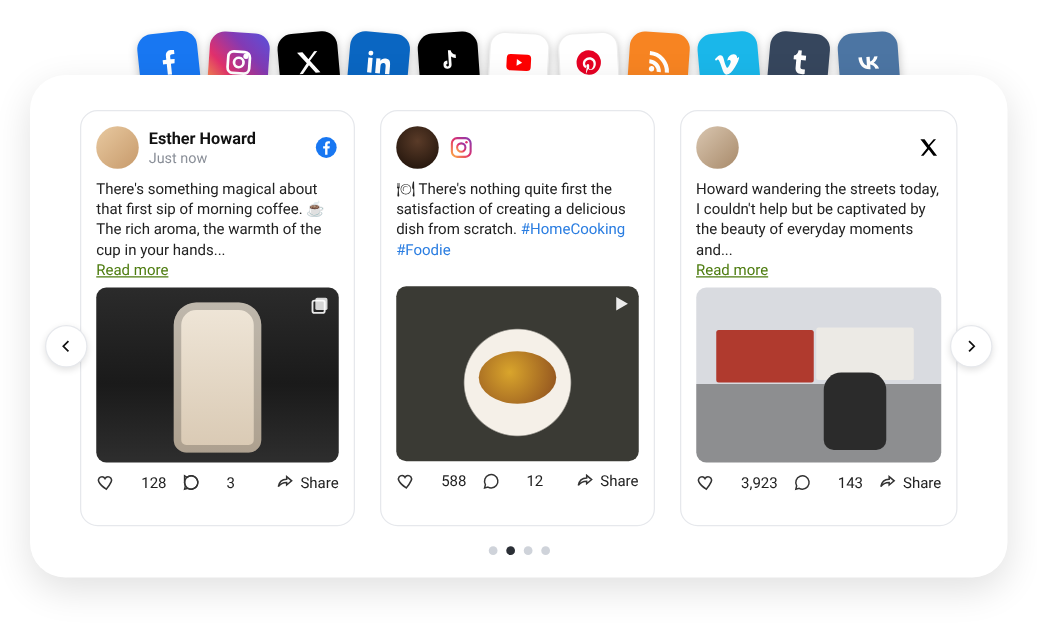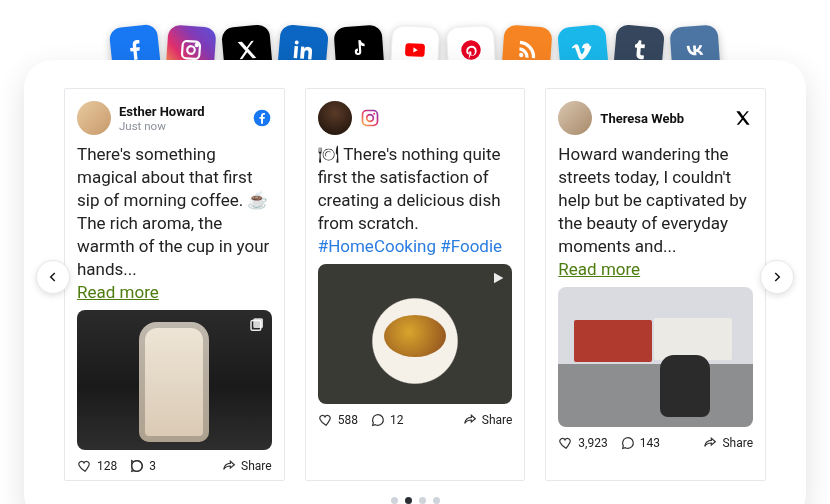--- a/index.html
+++ b/index.html
@@ -39,61 +39,61 @@
     background: #fff;
     border-radius: 28px;
     box-shadow: 0 10px 30px rgba(0,0,0,0.12);
     padding: 28px 40px 18px;
     z-index: 2;
   }
   .feed { display: flex; gap: 20px; justify-content: center; }
   .card {
     width: 226px;
     border: 1px solid #e6e8ec;
-    border-radius: 2px;
-    padding: 12px 12px 6px;
+    border-radius: 14px;
+    padding: 12px 12px 26px;
     display: flex; flex-direction: column;
     background: #fff;
   }
   .head { display: flex; align-items: center; gap: 8px; margin-bottom: 8px; }
   .avatar {
     width: 34px; height: 34px; border-radius: 50%;
     background: #ccc; flex-shrink: 0;
     background-size: cover; background-position: center;
   }
   .av1{background:linear-gradient(135deg,#e8c9a0,#c79a6b);}
   .av2{background:radial-gradient(circle at 50% 35%,#5a3b28,#1a0f08);}
   .av3{background:linear-gradient(135deg,#d9c6b0,#a88a6a);}
   .name-block { flex:1; min-width:0; }
   .name-row { display:flex; align-items:center; gap:4px; }
   .name { font-weight:700; font-size:13px; color:#111; }
   .verify { width:12px; height:12px; }
   .time { font-size:11.5px; color:#8a8f98; }
   .net-icon { width:20px; height:20px; flex-shrink:0; }
   .body {
-    font-size:17px; line-height:1.35; color:#222;
+    font-size:12px; line-height:1.35; color:#222;
     margin-bottom:6px; min-height:80px;
   }
   .hash { color:#2a7de1; }
   .readmore { color:#4d7c0f; cursor:pointer; display:block;text-decoration:underline; }
   .photo {
     width:100%; height:140px; border-radius:8px;
     background:#ddd; position:relative; overflow:hidden;
     margin-bottom:8px;
   }
   .ph1{background:linear-gradient(180deg,#2b2b2b 0%,#1a1a1a 55%,#2e2e2e 100%);}
   .ph1::after{content:"";position:absolute;left:50%;bottom:8px;width:70px;height:120px;transform:translateX(-50%);background:linear-gradient(180deg,#efe6d8,#d9c9b3);border-radius:18px 18px 10px 10px;box-shadow:0 0 0 6px rgba(0,0,0,0.2) inset;}
   .ph2{background:radial-gradient(circle at 50% 55%,#f5f0e8 0 34%,#3a3a34 35% 100%);}
   .ph2::after{content:"";position:absolute;left:50%;top:52%;width:62px;height:42px;transform:translate(-50%,-50%);background:radial-gradient(circle at 40% 40%,#d9a52c,#8a4a1e);border-radius:50%;}
   .ph3{background:linear-gradient(180deg,#d9dbe0 0 55%,#8d8e90 55% 100%);}
   .ph3::before{content:"";position:absolute;left:8%;top:24%;width:40%;height:30%;background:#b03a2e;border-radius:2px;box-shadow:80px -2px 0 #eceae5;}
   .ph3::after{content:"";position:absolute;left:52%;bottom:10px;width:50px;height:62px;background:#2b2b2b;border-radius:14px 14px 8px 8px;}
   .media-badge{position:absolute;top:6px;right:6px;color:rgba(255,255,255,0.9);}
   .foot{display:flex;align-items:center;gap:12px;font-size:12px;color:#222;}
-  .foot .stat{display:flex;align-items:center;gap:4px;}
+  .foot .stat{display:flex;align-items:center;gap:20px;}
   .foot svg{width:16px;height:16px;}
   .share{margin-left:auto;display:flex;align-items:center;gap:4px;justify-content:flex-end;}
 
   .nav-btn{
     position:absolute;top:260px;
     width:34px;height:34px;border-radius:50%;
     background:#fff;border:1px solid #e6e8ec;
     display:flex;align-items:center;justify-content:center;
     box-shadow:0 2px 6px rgba(0,0,0,0.12);
     cursor:pointer;z-index:5;
@@ -268,23 +268,20 @@
             </svg>
             <span>Share</span>
           </div>
       </div>
     </div>
 
     <div class="card">
       <div class="head">
         <div class="avatar av3"></div>
         <div class="name-block">
-          <div class="name-row">
-            <span class="name">Theresa Webb</span>
-          </div>
         </div>
         <span class="net-icon"><svg viewBox="0 0 24 24" fill="#000">
               <path d="M4 4l6.5 8.5L4.5 20H7l5-6 4.5 6H20l-7-9.2L19 4h-2.3L12 9.5 8 4H4z"></path>
             </svg></span>
       </div>
       <div class="body">
         <span>Howard wandering the streets today, I couldn't help but be captivated by the beauty of everyday moments and...</span>
         <span class="readmore">Read more</span>
       </div>
       <div class="photo ph3"></div>

